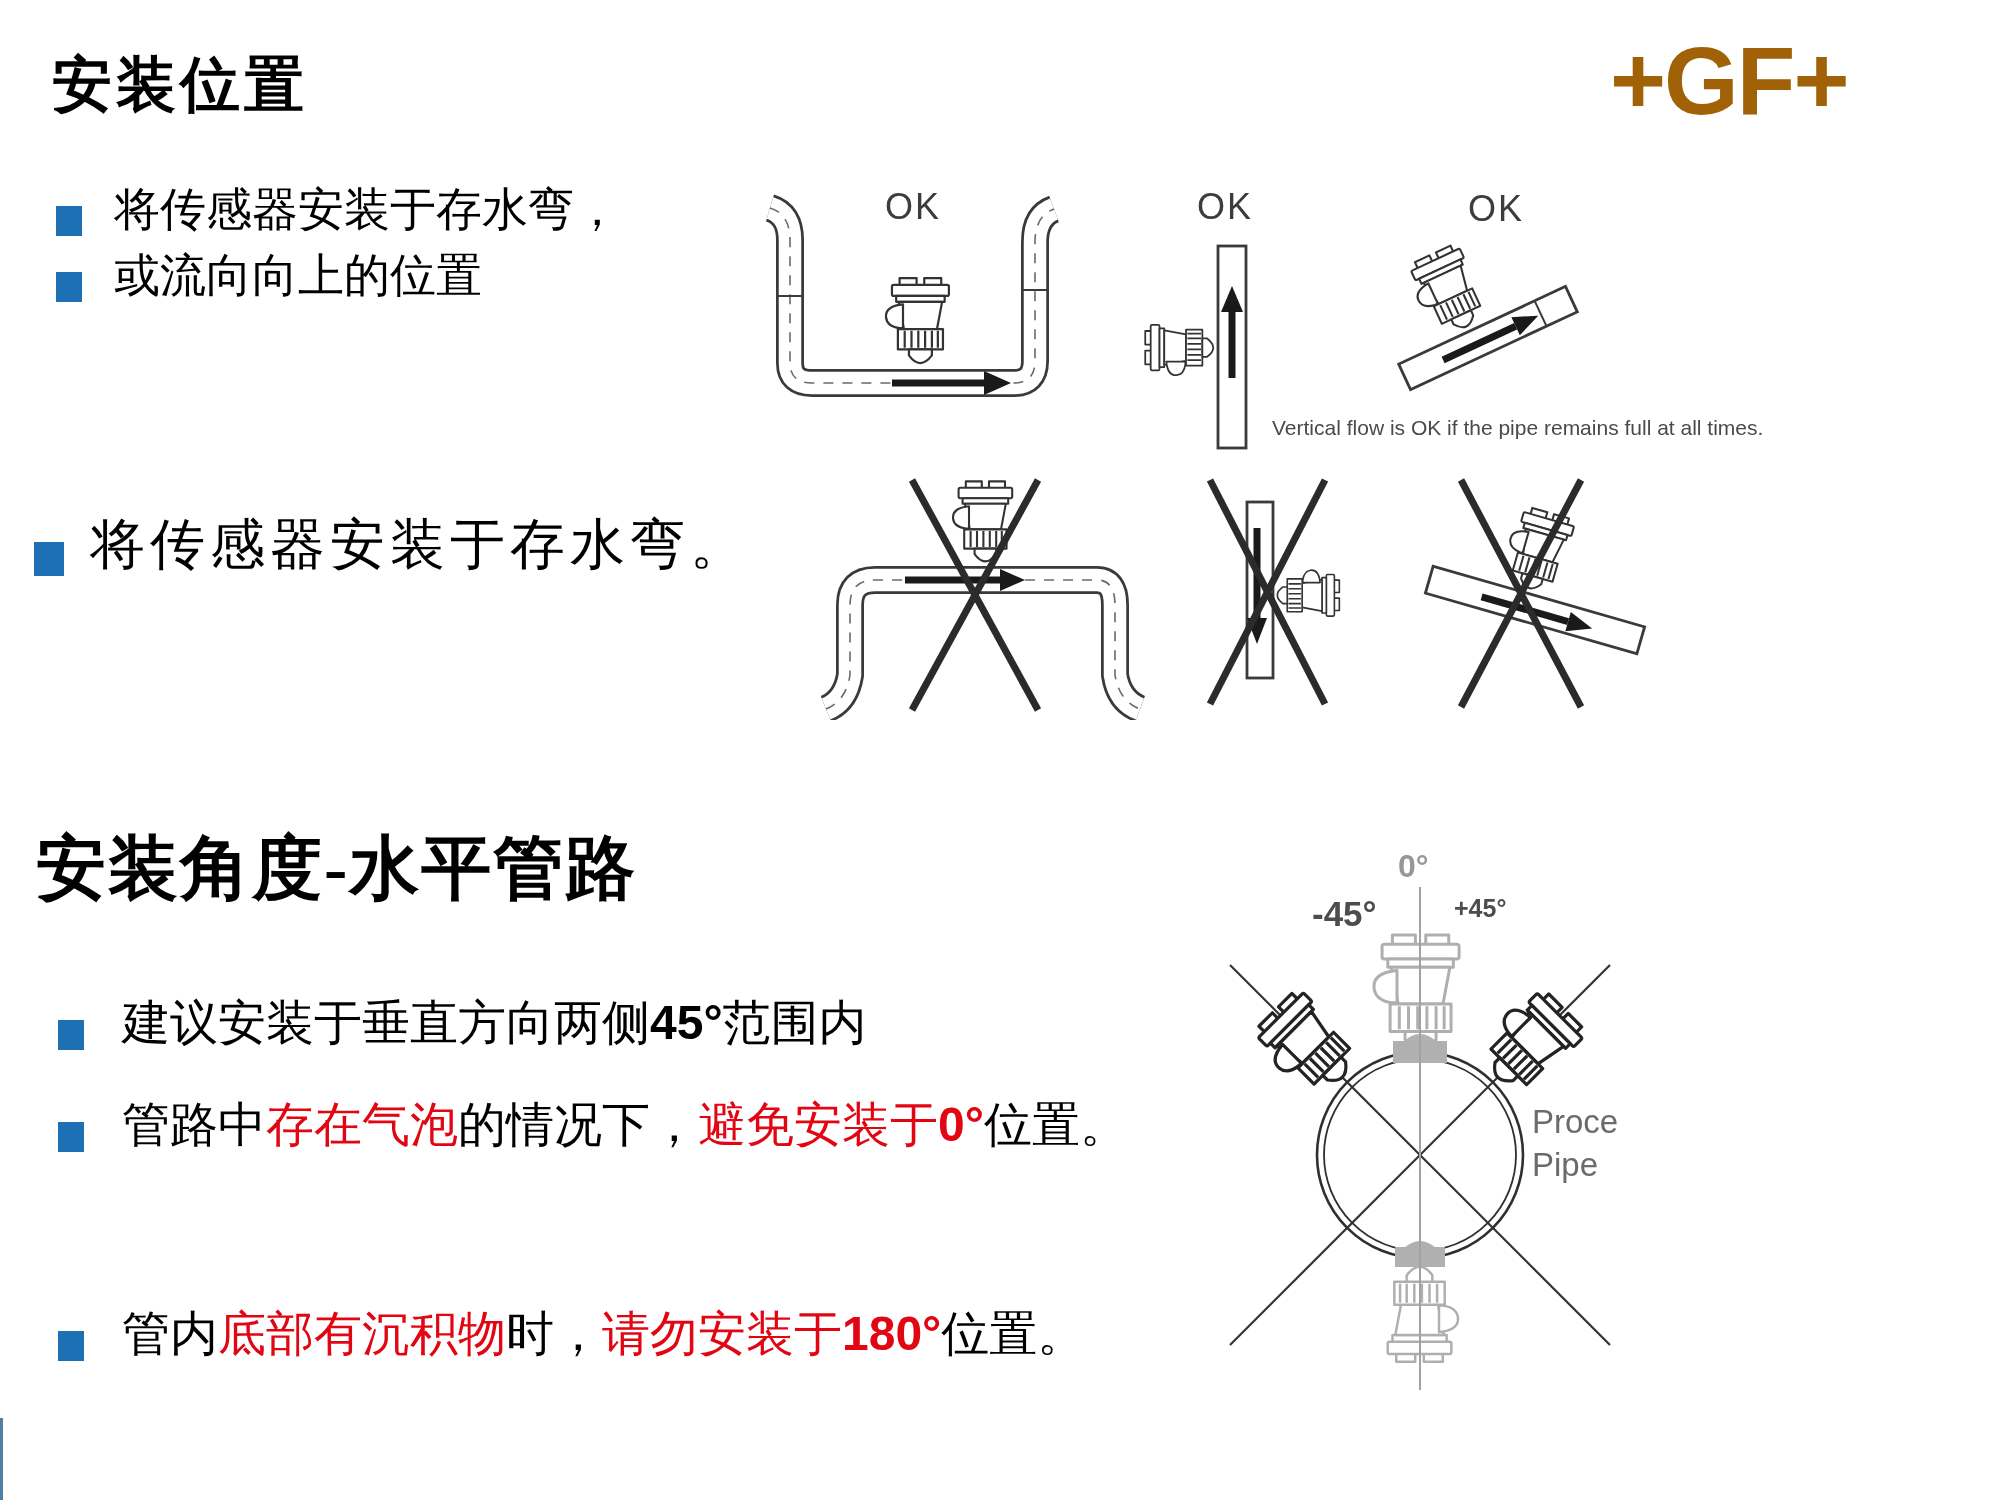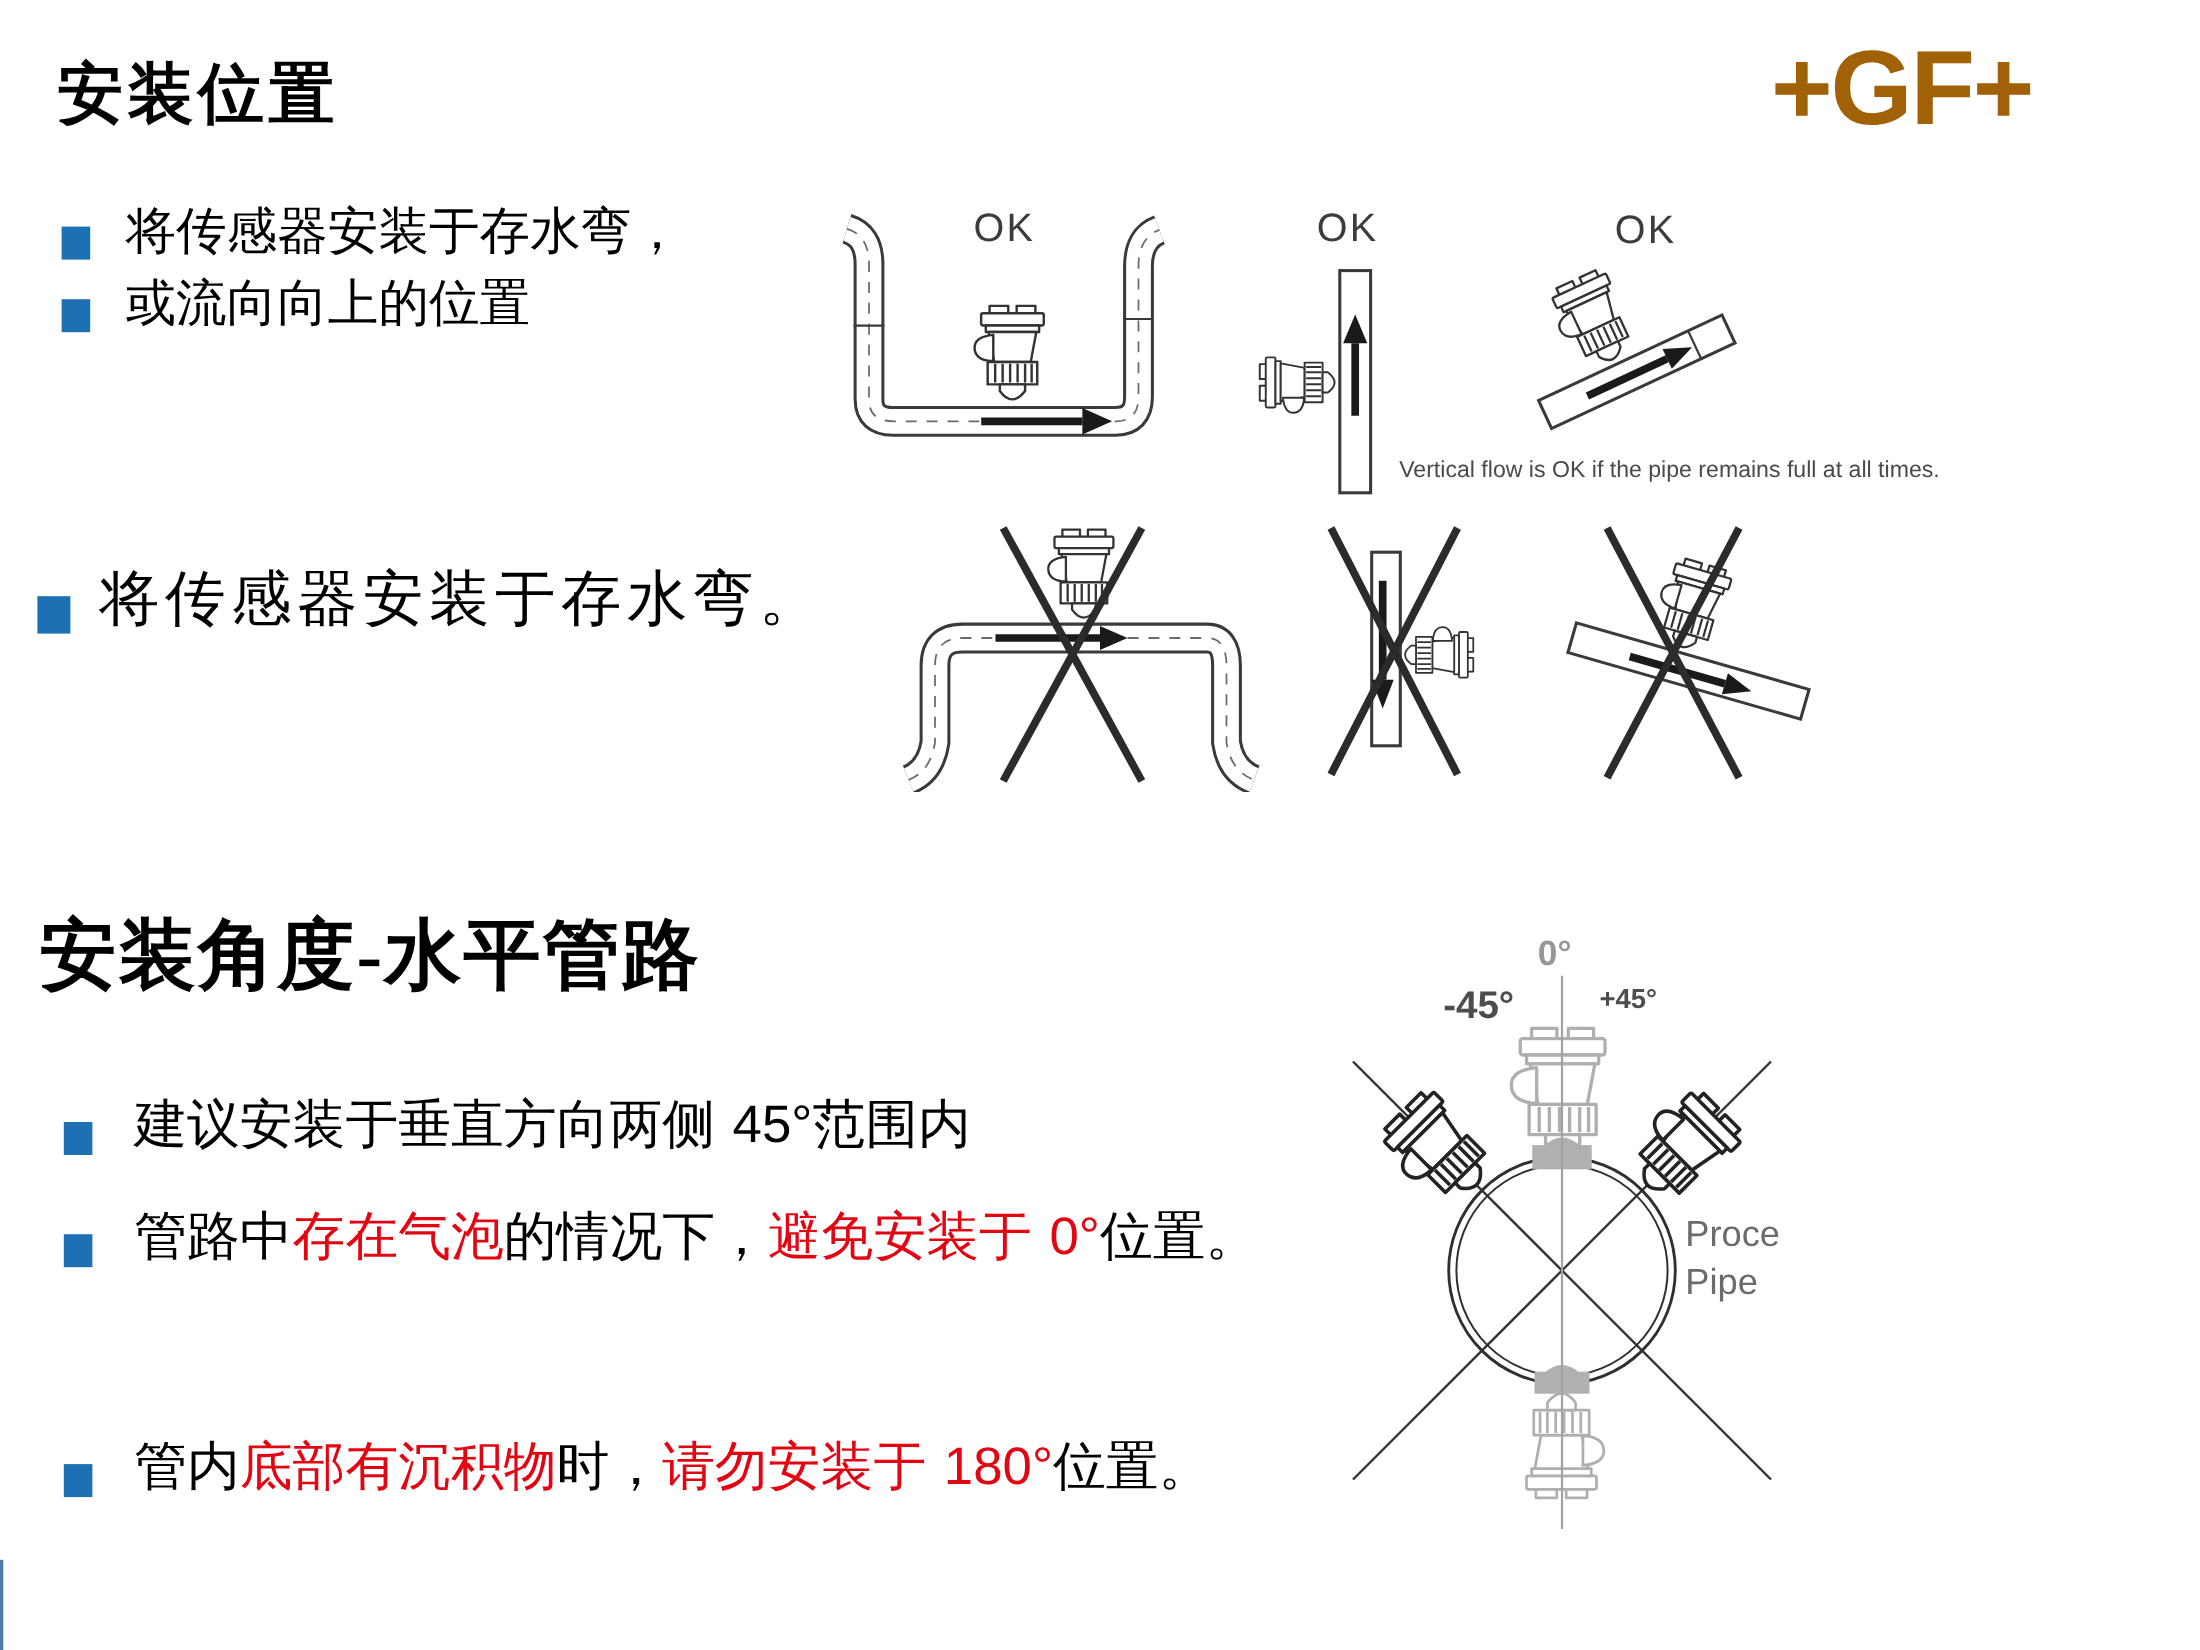--- a/index.html
+++ b/index.html
@@ -15,21 +15,21 @@
 
   .brow{position:absolute;display:flex;align-items:flex-end;}
   .sq{flex:0 0 auto;width:26px;height:30px;background:#1E70B5;margin-top:9px;margin-right:32px;}
   .sq.big{width:30px;height:34px;margin-top:13px;margin-right:26px;}
   .sq.s2{width:26px;height:30px;margin-top:11px;margin-right:38px;}
   .btext{font-family:"Liberation Serif","DejaVu Serif",serif;font-size:46px;line-height:1.12;white-space:nowrap;}
   .btext.big{font-size:55px;letter-spacing:5px;}
   .btext.s2{font-size:48px;}
   .seg{font-family:"Liberation Serif","DejaVu Serif",serif;}
   .seg.red{color:#E20613;}
-  .seg.num{font-family:"Liberation Sans","DejaVu Sans",sans-serif;font-weight:normal;margin-left:16px;}
+  .seg.num{font-family:"Liberation Sans","DejaVu Sans",sans-serif;font-weight:bold;}
 
   .oklabel{position:absolute;font-size:36px;color:#3C3C3C;letter-spacing:2px;}
   .caption{position:absolute;left:1272px;top:416px;font-size:21px;color:#4A4A4A;white-space:nowrap;}
 
   .diagram{position:absolute;}
 
   
   .pipe-outer{fill:none;stroke:#3A3A3A;stroke-width:28;stroke-linejoin:round;stroke-linecap:butt;}
   .pipe-inner{fill:none;stroke:#FFFFFF;stroke-width:22.5;stroke-linejoin:round;stroke-linecap:butt;}
   .pipe-dash{fill:none;stroke:#6A6A6A;stroke-width:1.6;stroke-dasharray:10 9;}

